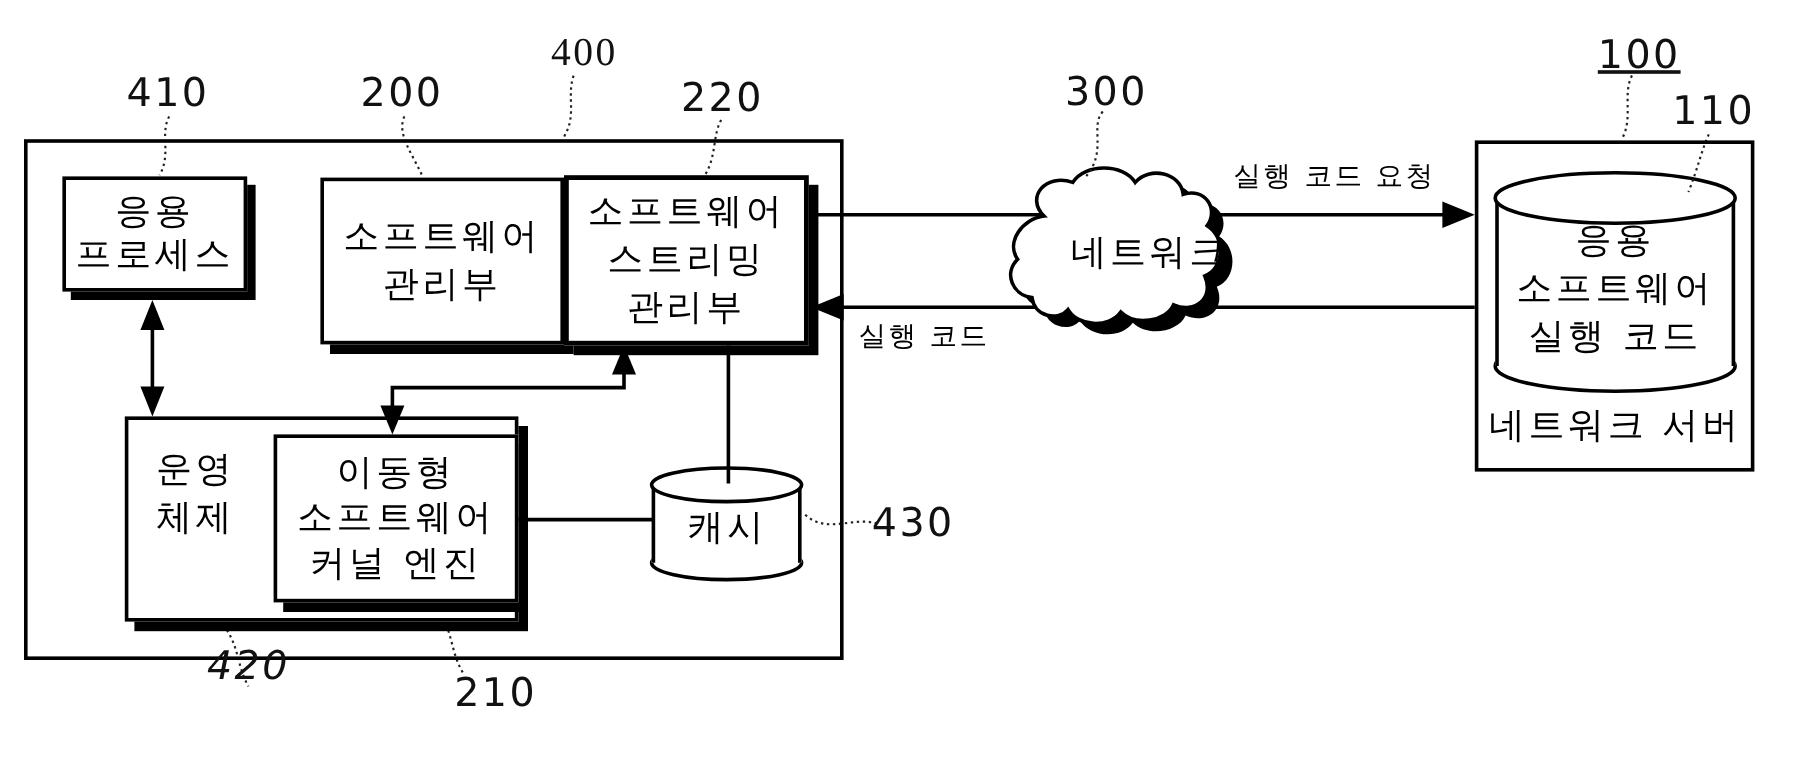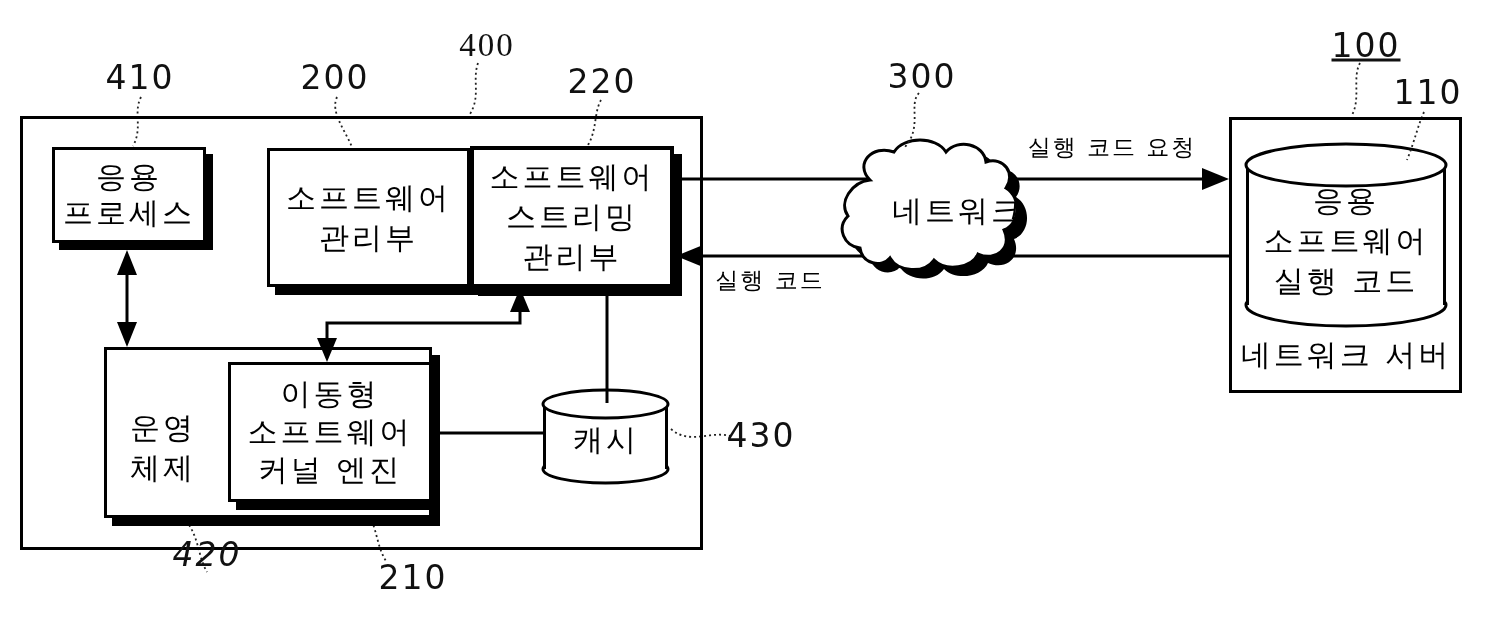--- a/index.html
+++ b/index.html
@@ -126,21 +126,21 @@
   </div>
 
   <div class="box shadow8" style="left:470px;top:146px;width:204px;height:142px;border-width:4px;">
     <div class="ktext">소프트웨어</div>
     <div class="ktext">스트리밍</div>
     <div class="ktext">관리부</div>
   </div>
 
   <div class="box shadow8" style="left:104px;top:347px;width:328px;height:171px;justify-content:flex-start;"></div>
 
-  <div class="floating" style="left:163px;top:412px;z-index:2;margin-top:36px;">
+  <div class="floating" style="left:163px;top:412px;z-index:2;">
     <div class="ktext">운영</div>
     <div class="ktext">체제</div>
   </div>
 
   <div class="box shadow8" style="left:228px;top:362px;width:204px;height:140px;">
     <div class="ktext" style="line-height:38px;">이동형</div>
     <div class="ktext" style="line-height:38px;">소프트웨어</div>
     <div class="ktext" style="line-height:38px;">커널 엔진</div>
   </div>
 

